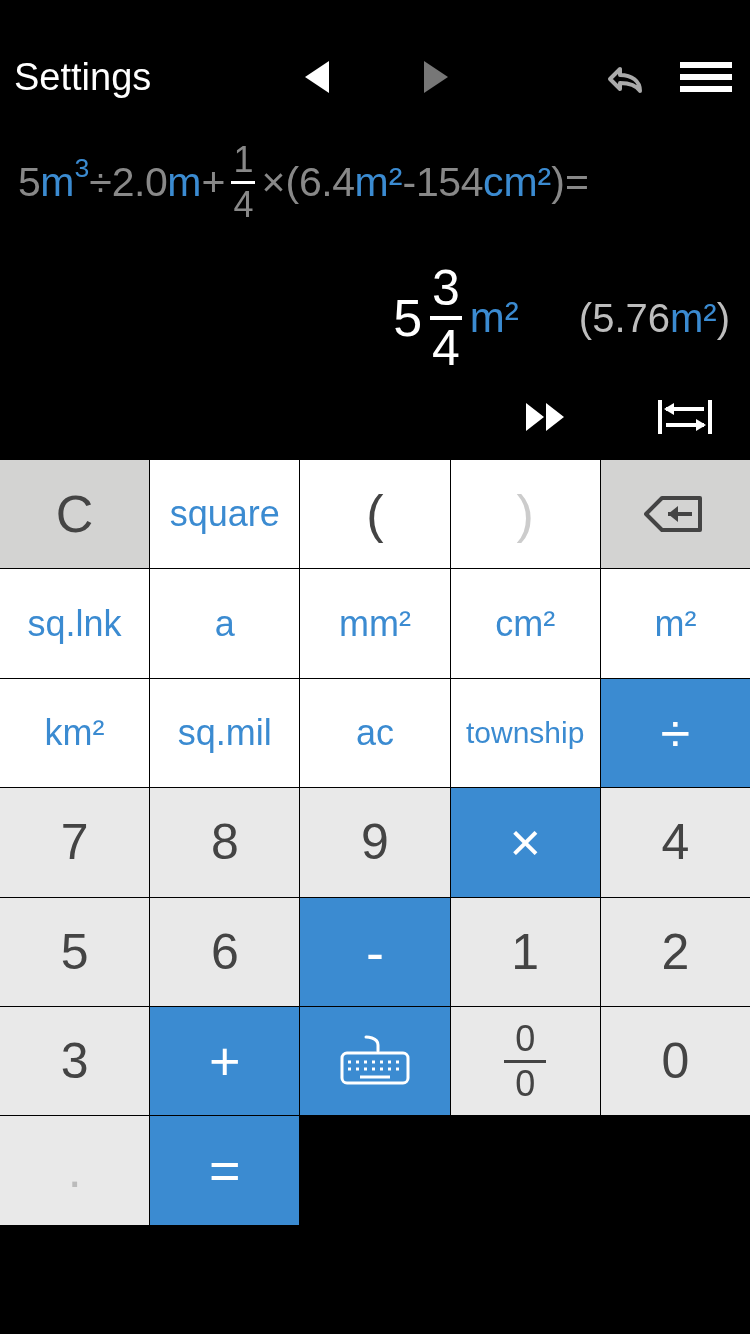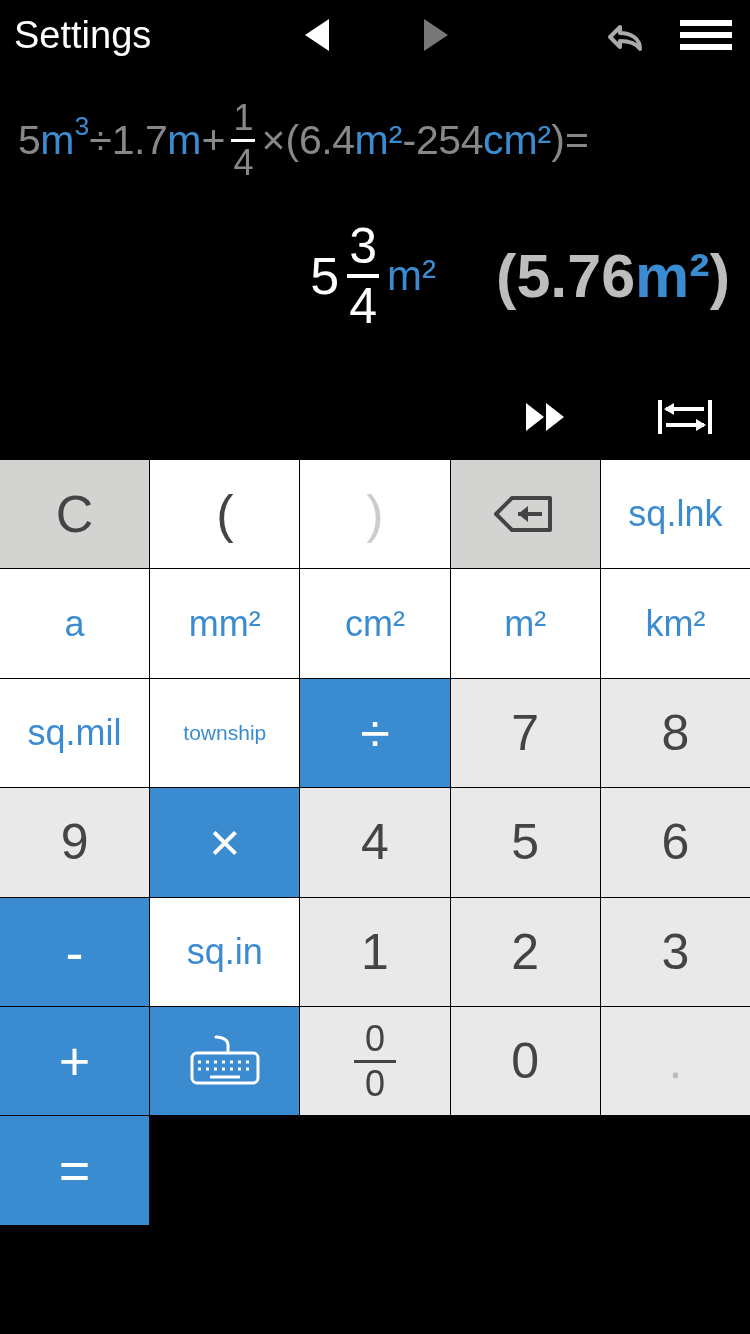--- a/index.html
+++ b/index.html
@@ -2,21 +2,21 @@
 <html><head>
 <meta charset="utf-8">
 <style>
   * { margin: 0; padding: 0; box-sizing: border-box; }
   html, body { width: 750px; height: 1334px; overflow: hidden; font-family: -apple-system, "Helvetica Neue", Arial, sans-serif; background: #000; }
   .app { width: 750px; height: 1334px; display: flex; flex-direction: column; }
 
   
   .header {
     height: 70px; background: #000; color: #fff;
-    display: flex; align-items: center; padding: 0 18px 0 14px;
+    display: flex; align-items: center; padding: 0 18px 0 14px; margin-top: 42px;
   }
   .header .settings { font-size: 38px; font-weight: 300; color: #fff; flex: 0 0 auto; }
   .header .navmid { flex: 1; display: flex; justify-content: center; gap: 95px; }
   .arrow-left, .arrow-right { width:0; height:0; }
   .arrow-left  { border-top:16px solid transparent; border-bottom:16px solid transparent; border-right:24px solid #fff; }
   .arrow-right { border-top:16px solid transparent; border-bottom:16px solid transparent; border-left:24px solid #777; }
   .header .right { display: flex; align-items: center; gap: 34px; }
   .undo-svg { width: 44px; height: 40px; }
   .hamburger { display: flex; flex-direction: column; gap: 6px; }
   .hamburger .bar { width: 52px; height: 6px; background: #fff; }
@@ -34,38 +34,38 @@
   .vfrac .num { font-size: 36px; padding: 0 2px 3px 2px; }
   .vfrac .bar { width: 100%; height: 3px; background: #fff; }
   .vfrac .den { font-size: 36px; padding: 3px 2px 0 2px; }
 
   .answers { margin-top: 40px; display: flex; justify-content: flex-end; align-items: center; gap: 60px; padding-right: 2px; }
   .ans-mixed { display: flex; align-items: center; font-size: 52px; font-weight: 300; }
   .ans-mixed .whole { font-size: 52px; margin-right: 2px; }
   .ans-mixed .vfrac .num, .ans-mixed .vfrac .den { font-size: 50px; }
   .ans-mixed .vfrac .bar { height: 4px; }
   .ans-mixed .unit { font-size: 42px; margin-left: 2px; }
-  .ans-dec { font-size: 61px; color: #bdbdbd; font-weight: 700; }
+  .ans-dec { font-size: 40px; color: #bdbdbd; font-weight: 400; }
   .ans-dec .unit { color: #3b8bd1; }
 
   .tools { margin-top: auto; display: flex; justify-content: flex-end; align-items: center; gap: 90px; padding: 0 20px 22px 0; }
   .ff-svg, .swap-svg { display:block; }
 
   
   .keypad { display: grid; grid-template-columns: repeat(5, 1fr); grid-template-rows: repeat(8, 1fr); height: 874px; gap: 1px; background: #000; }
   .key { display: flex; align-items: center; justify-content: center; font-size: 40px; user-select: none; }
   .key.white    { background: #fff; color: #3b8bd1; }
   .key.light    { background: #e9e9e9; color: #444; font-size: 50px; }
   .key.lightdim { background: #e9e9e9; color: #bbb; font-size: 50px; }
   .key.op       { background: #3b8bd1; color: #fff; font-size: 54px; }
   .key.gray     { background: #d3d3d2; color: #444; font-size: 52px; }
   .key.white.paren { color: #444; font-size: 52px; }
   .key.white.parendim { color: #ccc; font-size: 52px; }
   .key.white.unitkey { font-size: 36px; }
-  .key.white.unitkey.sm { font-size: 21px; }
+  .key.white.unitkey.sm { font-size: 30px; }
 
   
   .kbd-svg { display:block; }
 
   
   .zerozero { display:flex; flex-direction:column; align-items:center; line-height:1; }
   .zerozero .n { font-size:36px; color:#444; }
   .zerozero .b { width:42px; height:3px; background:#444; margin:3px 0; }
 
   .backspace-svg { display:block; }
@@ -92,34 +92,34 @@
       </div>
     </div>
   </div>
 
   <div class="display">
     <div class="expr">
       <span class="dim tight">5</span>
       <span class="unit">m</span>
       <sup class="unit">3</sup>
       <span class="dim"> ÷ </span>
-      <span class="dim tight">1.7</span>
+      <span class="dim tight">2.0</span>
       <span class="unit">m</span>
       <span class="dim"> + </span>
       <span class="vfrac">
         <span class="num dim">1</span>
         <span class="bar"></span>
         <span class="den dim">4</span>
       </span>
       <span class="dim"> × </span>
       <span class="dim">(</span>
       <span class="dim tight">6.4</span>
       <span class="unit">m²</span>
       <span class="dim"> - </span>
-      <span class="dim tight">254</span>
+      <span class="dim tight">154</span>
       <span class="unit">cm²</span>
       <span class="dim">)</span>
       <span class="dim"> =</span>
     </div>
 
     <div class="answers">
       <div class="ans-mixed">
         <span class="whole">5</span>
         <span class="vfrac">
           <span class="num">3</span>
@@ -145,53 +145,54 @@
         <polygon points="16,7 16,19 6,13" fill="#fff"></polygon>
         <line x1="8" y1="29" x2="46" y2="29" stroke="#fff" stroke-width="4"></line>
         <polygon points="38,23 38,35 48,29" fill="#fff"></polygon>
       </svg>
     </div>
   </div>
 
   <div class="keypad">
 
     <div class="key gray">C</div>
+    <div class="key white unitkey">square</div>
     <div class="key white paren">(</div>
     <div class="key white parendim">)</div>
     <div class="key gray">
       <svg class="backspace-svg" width="62" height="40" viewBox="0 0 62 40">
         <polygon points="2,20 18,4 56,4 56,36 18,36" fill="none" stroke="#444" stroke-width="4" stroke-linejoin="round"></polygon>
         <line x1="24" y1="20" x2="48" y2="20" stroke="#444" stroke-width="4"></line>
         <polygon points="24,20 34,12 34,28" fill="#444"></polygon>
       </svg>
     </div>
 
     <div class="key white unitkey">sq.lnk</div>
     <div class="key white unitkey">a</div>
 
     <div class="key white unitkey">mm²</div>
     <div class="key white unitkey">cm²</div>
     <div class="key white unitkey">m²</div>
     <div class="key white unitkey">km²</div>
 
     <div class="key white unitkey">sq.mil</div>
+    <div class="key white unitkey">ac</div>
     <div class="key white unitkey sm">township</div>
     <div class="key op">÷</div>
 
     <div class="key light">7</div>
     <div class="key light">8</div>
     <div class="key light">9</div>
     <div class="key op">×</div>
 
     <div class="key light">4</div>
     <div class="key light">5</div>
     <div class="key light">6</div>
     <div class="key op">-</div>
 
-    <div class="key white unitkey">sq.in</div>
     <div class="key light">1</div>
     <div class="key light">2</div>
     <div class="key light">3</div>
     <div class="key op">+</div>
 
     <div class="key op">
       <svg class="kbd-svg" width="74" height="52" viewBox="0 0 74 52">
         <path d="M28 2 C28 2 40 2 40 10 L40 16" fill="none" stroke="#fff" stroke-width="3" stroke-linecap="round"></path>
         <rect x="4" y="18" width="66" height="30" rx="5" fill="none" stroke="#fff" stroke-width="3"></rect>
         <g stroke="#fff" stroke-width="3" stroke-dasharray="3 5">

